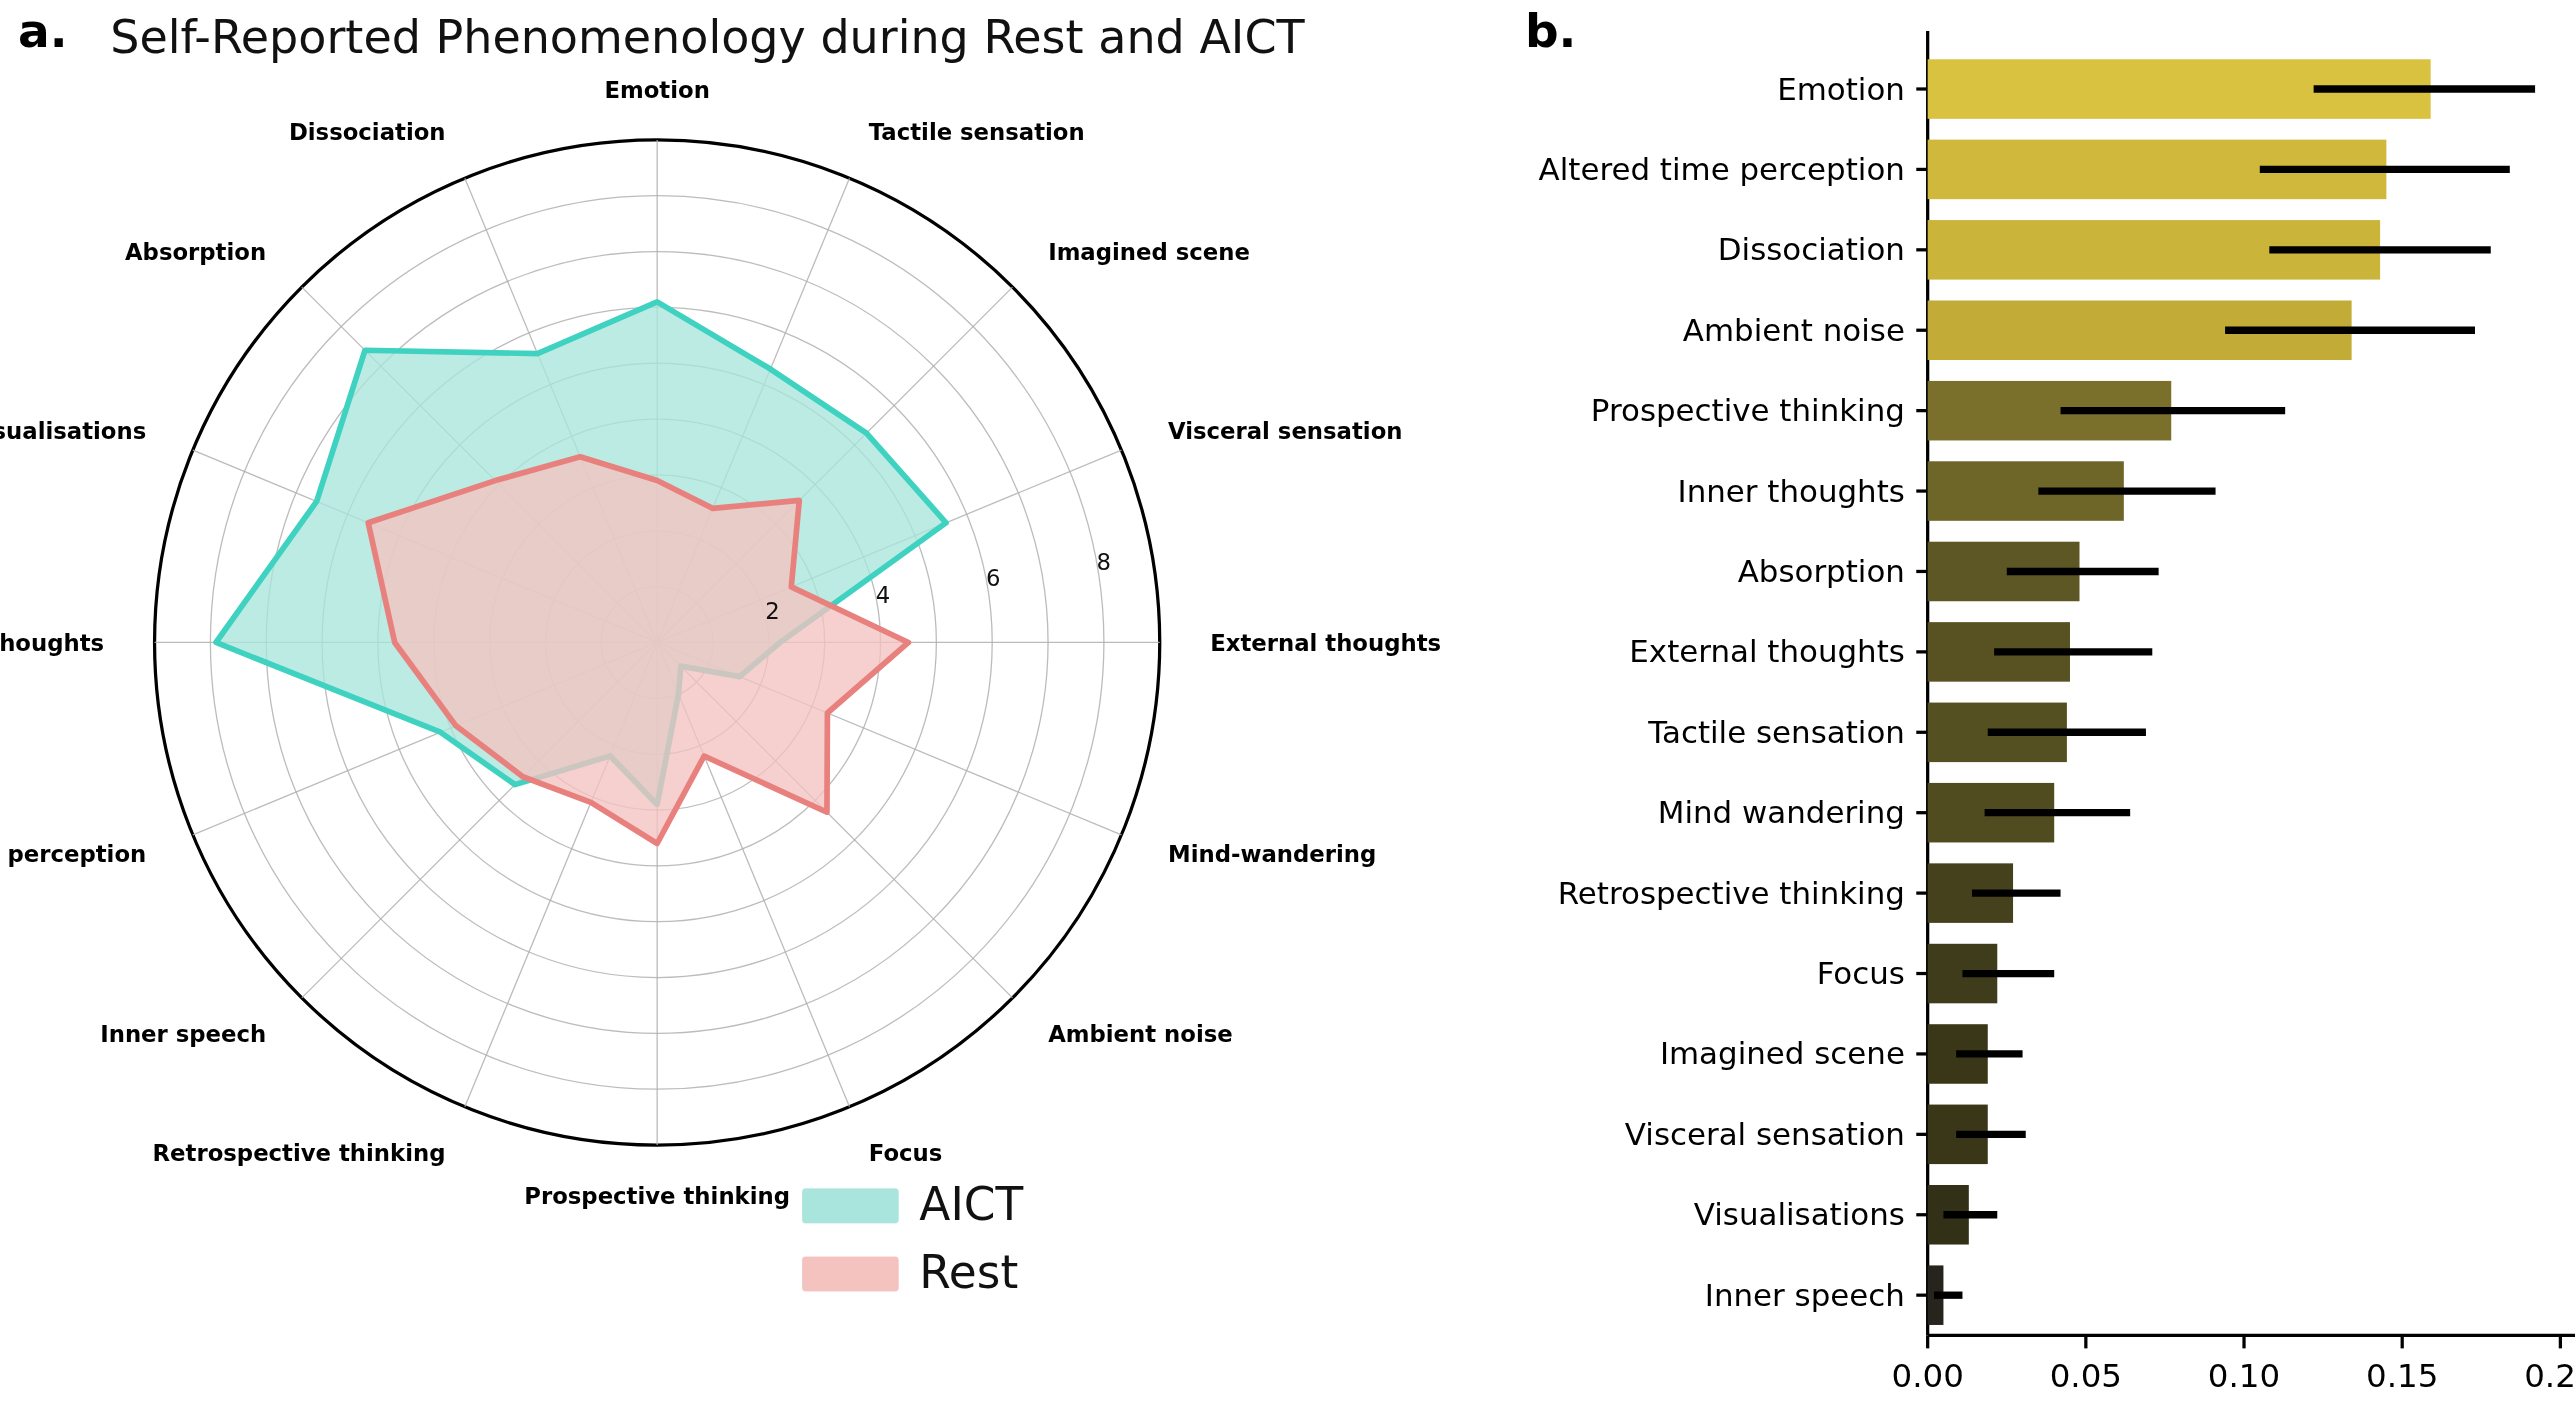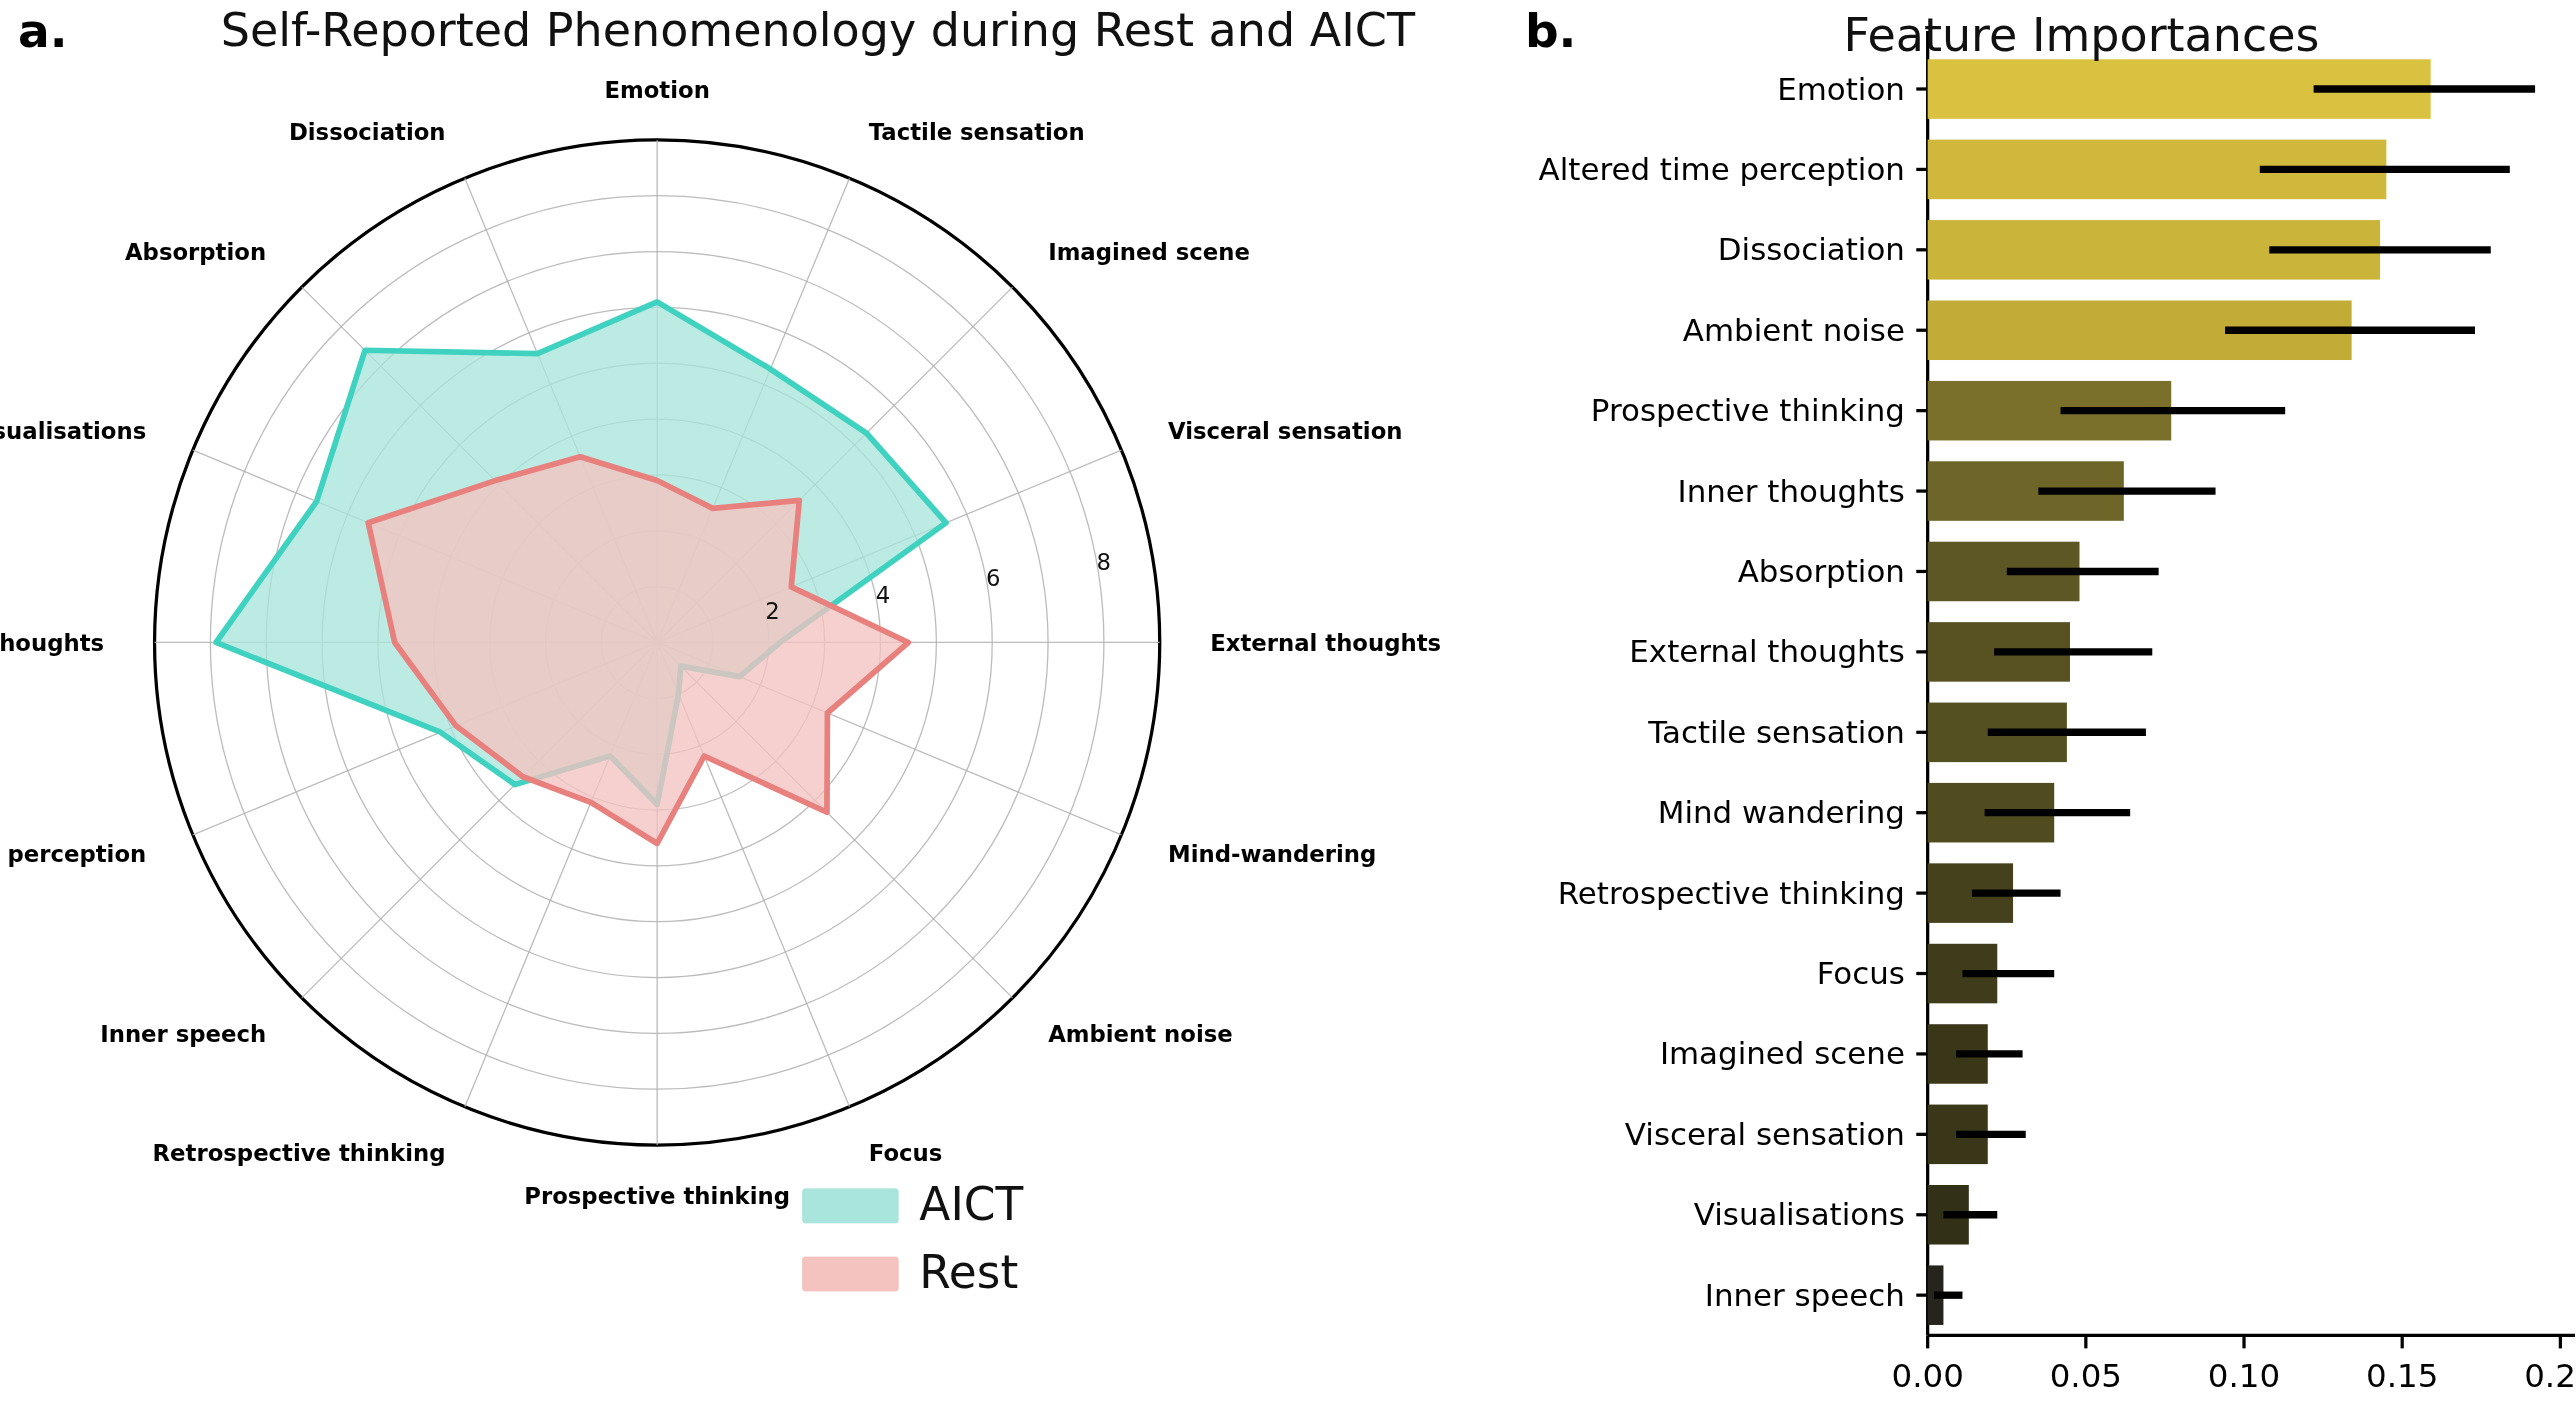--- a/index.html
+++ b/index.html
@@ -21,21 +21,21 @@
   .bar-xtick{font-size:40px;fill:#000;
              font-family:"DejaVu Sans","Liberation Sans",sans-serif;}
   .legend-text{font-size:56px;fill:#111;
                font-family:"DejaVu Sans","Liberation Sans",sans-serif;}
 </style>
 </head>
 <body>
 
 <div class="panel" id="panel-a">
   <div class="panel-letter" style="left:18px;top:3.3px;">a.</div>
-  <div class="panel-title" style="left:0;top:3px;width:1415px;text-align:right;">Self-Reported Phenomenology during Rest and AICT</div>
+  <div class="panel-title" style="left:0;top:10px;width:1415px;">Self-Reported Phenomenology during Rest and AICT</div>
 
   <svg id="radar-svg" width="1529" height="1411" viewBox="0 0 1880 1735">
     <g id="radar-grid">
         <circle cx="808" cy="790" r="68.66666666666666" fill="none" stroke="#b0b0b0" stroke-width="1.6" opacity="0.85"></circle>
         <circle cx="808" cy="790" r="137.33333333333331" fill="none" stroke="#b0b0b0" stroke-width="1.6" opacity="0.85"></circle>
         <circle cx="808" cy="790" r="206" fill="none" stroke="#b0b0b0" stroke-width="1.6" opacity="0.85"></circle>
         <circle cx="808" cy="790" r="274.66666666666663" fill="none" stroke="#b0b0b0" stroke-width="1.6" opacity="0.85"></circle>
         <circle cx="808" cy="790" r="343.33333333333337" fill="none" stroke="#b0b0b0" stroke-width="1.6" opacity="0.85"></circle>
         <circle cx="808" cy="790" r="412" fill="none" stroke="#b0b0b0" stroke-width="1.6" opacity="0.85"></circle>
         <circle cx="808" cy="790" r="480.6666666666667" fill="none" stroke="#b0b0b0" stroke-width="1.6" opacity="0.85"></circle>
@@ -91,21 +91,20 @@
   <svg id="legend-svg" width="342" height="146" viewBox="0 0 420 180" style="position:absolute;left:797px;top:1171px;">
       <rect x="6" y="22" width="118" height="42" rx="3" fill="#a9e5dc" stroke="#a9e5dc"></rect>
       <text x="150" y="60" class="legend-text">AICT</text>
       <rect x="6" y="106" width="118" height="42" rx="3" fill="#f4c3c0" stroke="#f4c3c0"></rect>
       <text x="150" y="144" class="legend-text">Rest</text>
     </svg>
 </div>
 
 <div class="panel" id="panel-b">
   <div class="panel-letter" style="left:-4.1px;top:3.3px;">b.</div>
-  <div class="panel-title" style="left:146px;top:8.1px;width:813px;">Feature Importances</div>
 
   <svg id="bar-svg" width="1047" height="1411" viewBox="0 0 1287 1735">
     <g id="bar-axes">
         <line x1="490" y1="38" x2="490" y2="1642" stroke="#000" stroke-width="4"></line>
         <line x1="490" y1="1642" x2="1286" y2="1642" stroke="#000" stroke-width="4"></line>
         <line x1="476" y1="109.4375" x2="490" y2="109.4375" stroke="#000" stroke-width="4"></line>
         <line x1="476" y1="208.3125" x2="490" y2="208.3125" stroke="#000" stroke-width="4"></line>
         <line x1="476" y1="307.1875" x2="490" y2="307.1875" stroke="#000" stroke-width="4"></line>
         <line x1="476" y1="406.0625" x2="490" y2="406.0625" stroke="#000" stroke-width="4"></line>
         <line x1="476" y1="504.9375" x2="490" y2="504.9375" stroke="#000" stroke-width="4"></line>

